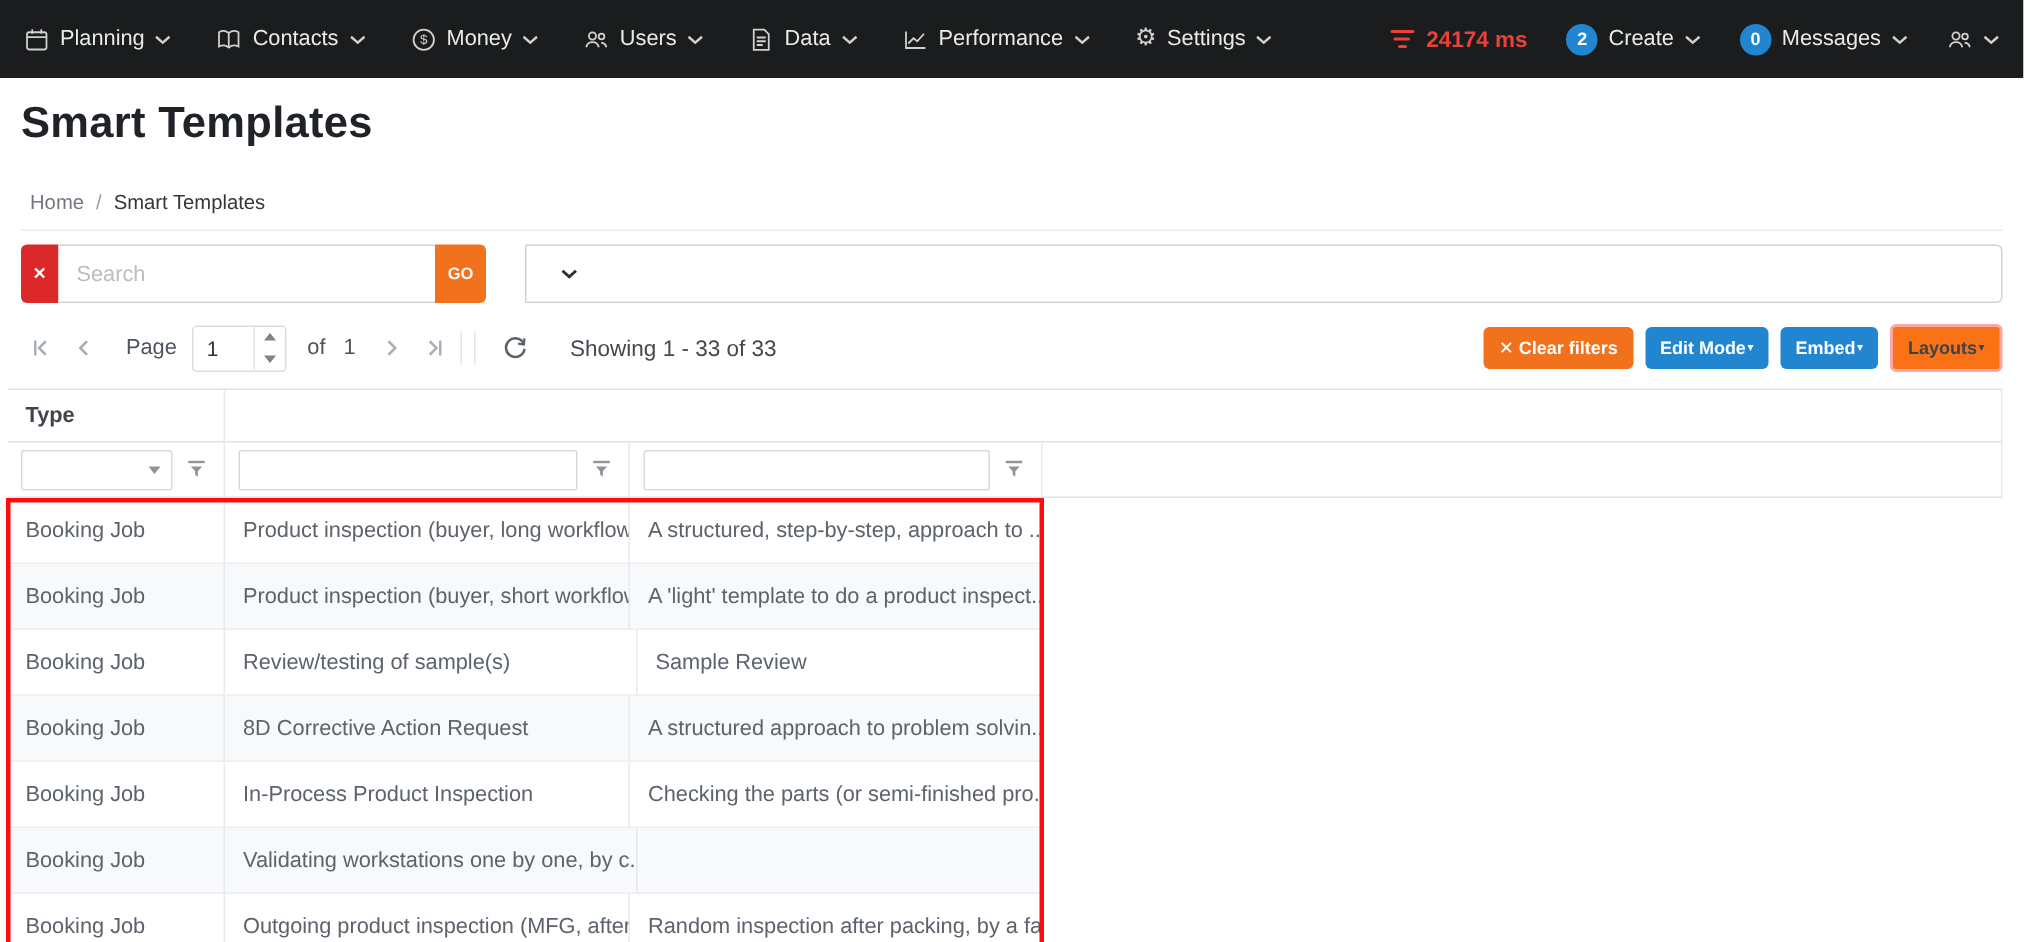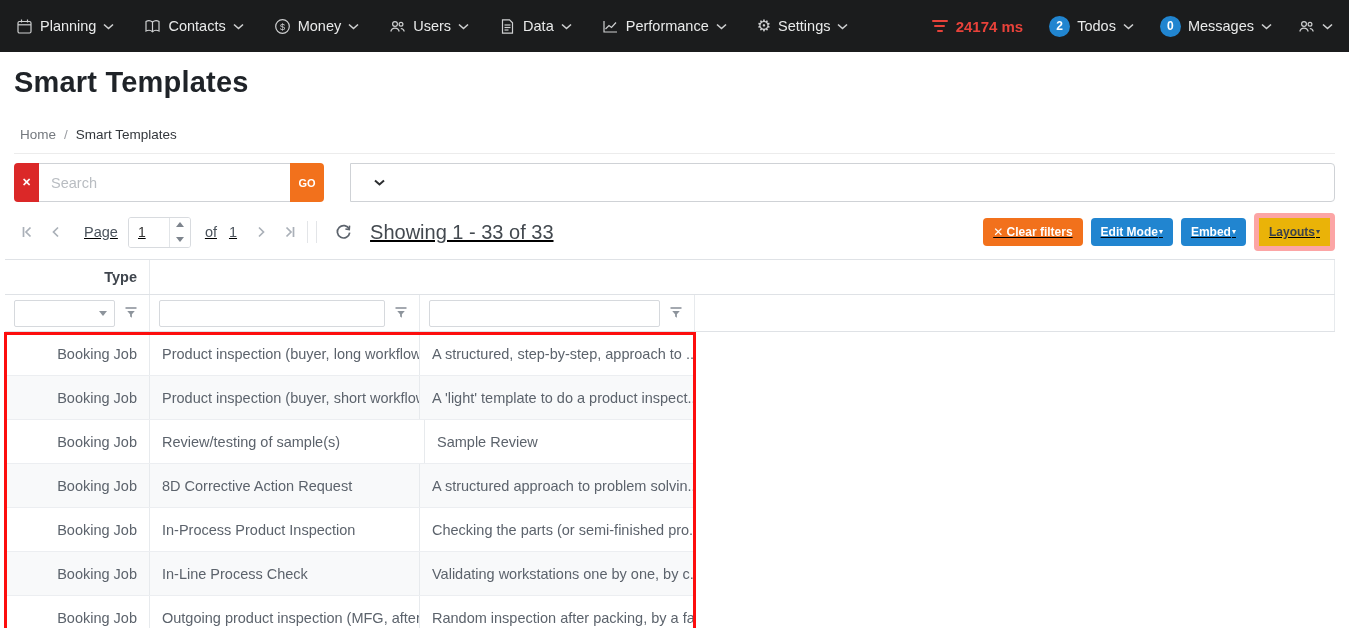--- a/index.html
+++ b/index.html
@@ -50,49 +50,49 @@
   .deleted-group { display:flex; flex:1; margin-left:26px; height:39px; }
   .deleted-label { background:#e8e8e9; border:1px solid #d4d4d5; border-right:none;
     border-radius:4px 0 0 4px; display:flex; align-items:center; padding:0 17px;
     font-size:14.5px; color:#2c2e30; }
   .deleted-select { flex:1; border:1px solid #cfd2d6; border-radius:0 4px 4px 0; background:#fff;
     display:flex; align-items:center; padding:0 14px 0 23px; font-size:14.5px; color:#1b1c1d; cursor:pointer; }
   .deleted-select .val { flex:1; }
   .chev-dark polyline { stroke:#2c2e30; stroke-width:2; }
 
   
-  .pager-row { display:flex; align-items:center; margin:13px 14px 0 14px; height:34px;text-decoration:underline; }
+  .pager-row { display:flex; align-items:center; margin:13px 14px 0 14px; height:34px; }
   .pg-btn { background:none; border:none; padding:0 7px; cursor:pointer; display:flex; align-items:center; }
   .pg-btn svg { width:14px; height:14px; }
   .pg-btn svg * { fill:none; stroke:#aab0b8; stroke-width:1.7; }
   .pg-label { font-size:14.5px; color:#4c545d; margin:0 10px 0 14px; }
   .pg-input-wrap { display:flex; width:63px; height:31px; border:1px solid #d8dbdf; border-radius:3px; overflow:hidden; }
   .pg-input { width:40px; border:none; outline:none; padding:0 0 0 9px; font-size:14px; color:#333; font-family:inherit; }
   .spinner { width:21px; border-left:1px solid #e2e5e8; display:flex; flex-direction:column; }
   .spin-btn { flex:1; display:flex; align-items:center; justify-content:center; cursor:pointer; background:#fff; border:none; padding:0; }
   .tri-up { width:0; height:0; border-left:4px solid transparent; border-right:4px solid transparent; border-bottom:5px solid #7d848d; }
   .tri-dn { width:0; height:0; border-left:4px solid transparent; border-right:4px solid transparent; border-top:5px solid #7d848d; }
   .pg-of { font-size:14.5px; color:#4c545d; margin:0 12px 0 14px; }
   .pg-total { font-size:14.5px; color:#4c545d; margin-right:10px; }
   .pg-sep { width:1px; height:22px; background:#e3e5e8; margin:0 4px; }
   .refresh-btn { background:none; border:none; margin:0 10px 0 14px; cursor:pointer; display:flex; }
   .refresh-btn svg { width:17px; height:17px; }
-  .showing { font-size:20px; color:#43494f; margin-left:8px; }
+  .showing { font-size:15px; color:#43494f; margin-left:18px; }
   .pager-spacer { flex:1; }
   .act-btn { border:none; border-radius:4px; color:#fff; font-size:12px; font-weight:bold;
     padding:7px 10px; margin-left:8px; cursor:pointer; font-family:inherit; white-space:nowrap; }
   .act-orange { background:#f2711c; }
   .act-blue { background:#2185d0; }
-  .act-plain { background:#eab308; color:#3d434a; border:5px solid #fca5a5; }
+  .act-plain { background:#f97316; color:#3d434a; border:2px solid #fca5a5; }
   .caret-sm { font-size:8px; vertical-align:2px; margin-left:1px; }
 
   
   .grid { margin:10px 14px 0 5px; border-top:1px solid #dfe2e6; font-size:14.5px; }
   .g-row { display:flex; }
-  .c1 { width:145px;justify-content:flex-end; } .c2 { width:270px; } .c3 { width:275px; } .c4 { flex:1; }
+  .c1 { width:145px; } .c2 { width:270px; } .c3 { width:275px; } .c4 { flex:1; }
   .g-hdr { border-bottom:1px solid #dfe2e6; }
   .g-hdr .cell { padding:9px 12px; font-weight:bold; color:#3f454d; border-right:1px solid #e7eaed;
     display:flex; align-items:center; }
   .g-hdr .c4, .g-flt .c4 { border-right:1px solid #e7eaed; }
   .hdr-flex { flex:1; }
   .colmenu { display:flex; flex-direction:column; gap:3px; cursor:pointer; padding:2px; }
   .colmenu i { display:block; width:15px; height:2px; background:#8d949c; border-radius:1px; }
   .g-flt { border-bottom:1px solid #dfe2e6; }
   .g-flt .cell { padding:4px 10px 4px 9px; border-right:1px solid #e7eaed; display:flex; align-items:center; height:36px; }
   .flt-combo { flex:1; height:27px; border:1px solid #d6d9dd; border-radius:2px; background:#fff;
@@ -207,21 +207,21 @@
       <span class="flines">
           <i></i>
           <i></i>
           <i></i>
         </span>
       <span>24174 ms</span>
     </div>
 
     <div class="menu-chip">
       <span class="badge">2</span>
-      <span>Todos</span>
+      <span>Create</span>
       <svg class="chev" viewBox="0 0 11 7">
           <polyline points="1,1.5 5.5,5.5 10,1.5"></polyline>
         </svg>
     </div>
 
     <div class="menu-chip">
       <span class="badge">0</span>
       <span>Messages</span>
       <svg class="chev" viewBox="0 0 11 7">
           <polyline points="1,1.5 5.5,5.5 10,1.5"></polyline>
@@ -387,21 +387,20 @@
       <div class="cell c2">8D Corrective Action Request</div>
       <div class="cell c3">A structured approach to problem solvin...</div>
     </div>
     <div class="d-row">
       <div class="cell c1">Booking Job</div>
       <div class="cell c2">In-Process Product Inspection</div>
       <div class="cell c3">Checking the parts (or semi-finished pro...</div>
     </div>
     <div class="d-row">
       <div class="cell c1">Booking Job</div>
-      <div class="cell c2">In-Line Process Check</div>
       <div class="cell c3">Validating workstations one by one, by c...</div>
     </div>
     <div class="d-row">
       <div class="cell c1">Booking Job</div>
       <div class="cell c2">Outgoing product inspection (MFG, after...</div>
       <div class="cell c3">Random inspection after packing, by a fa...</div>
     </div>
 
   </div>
 </div>

